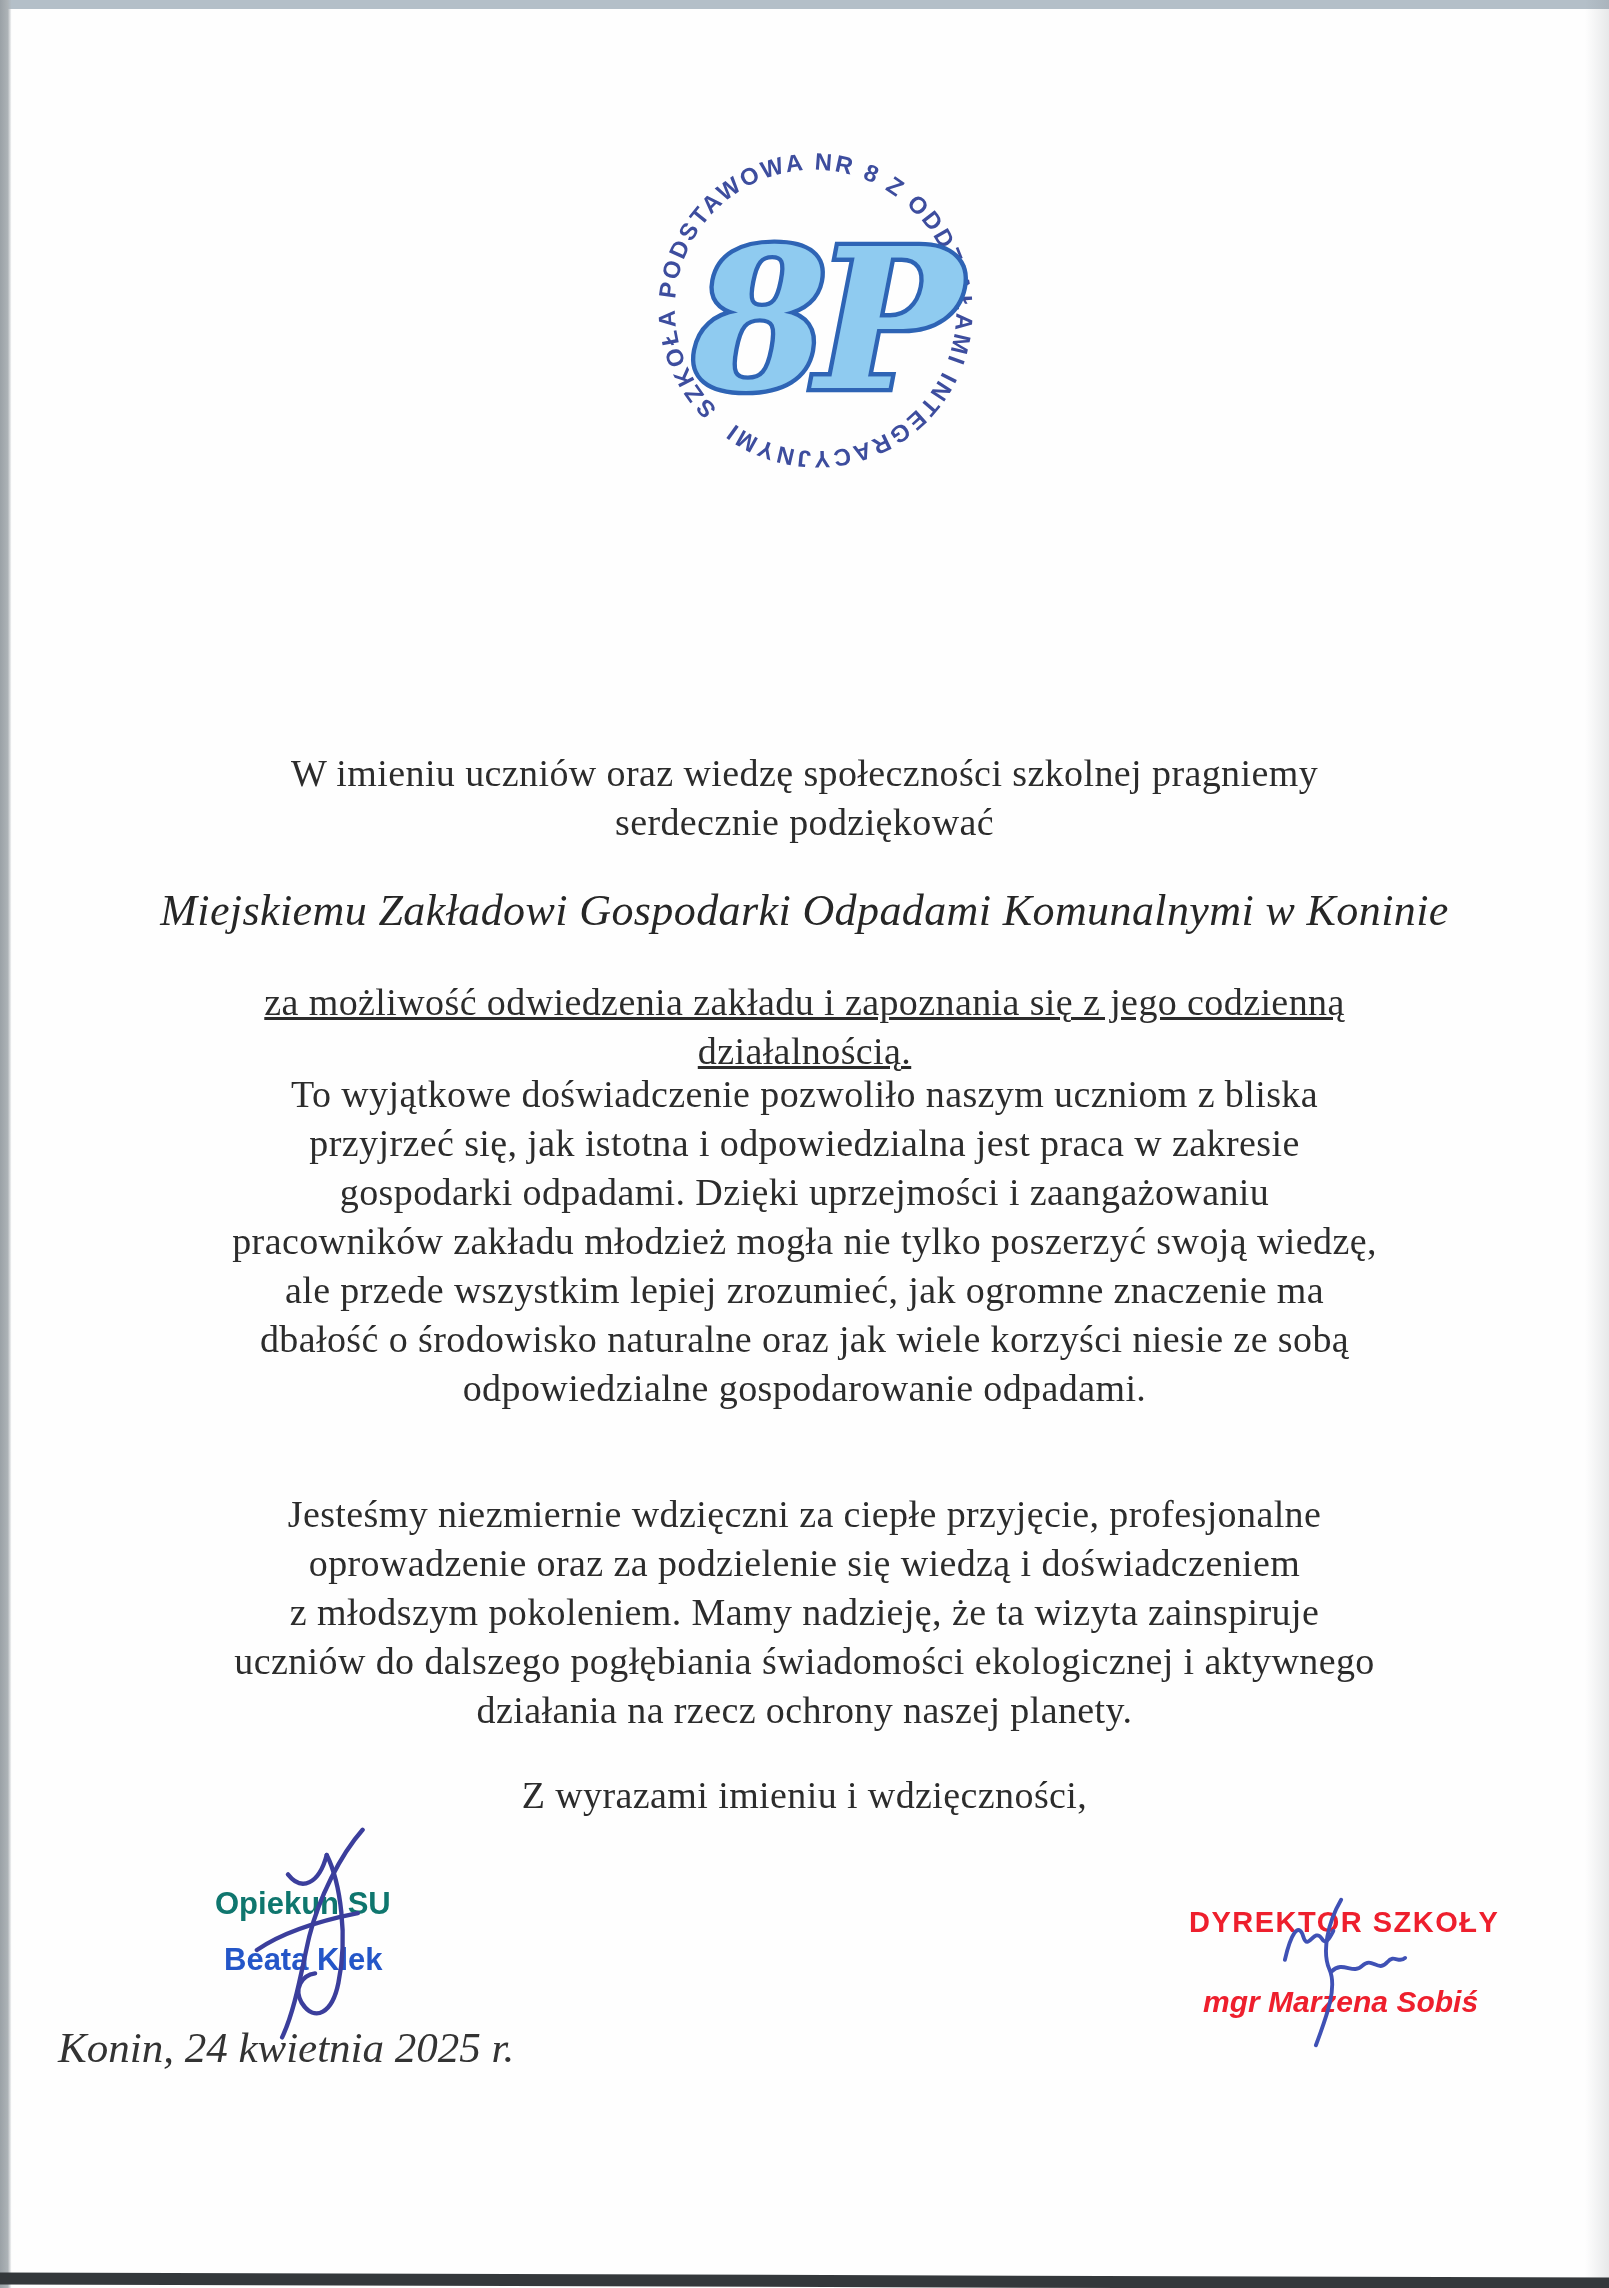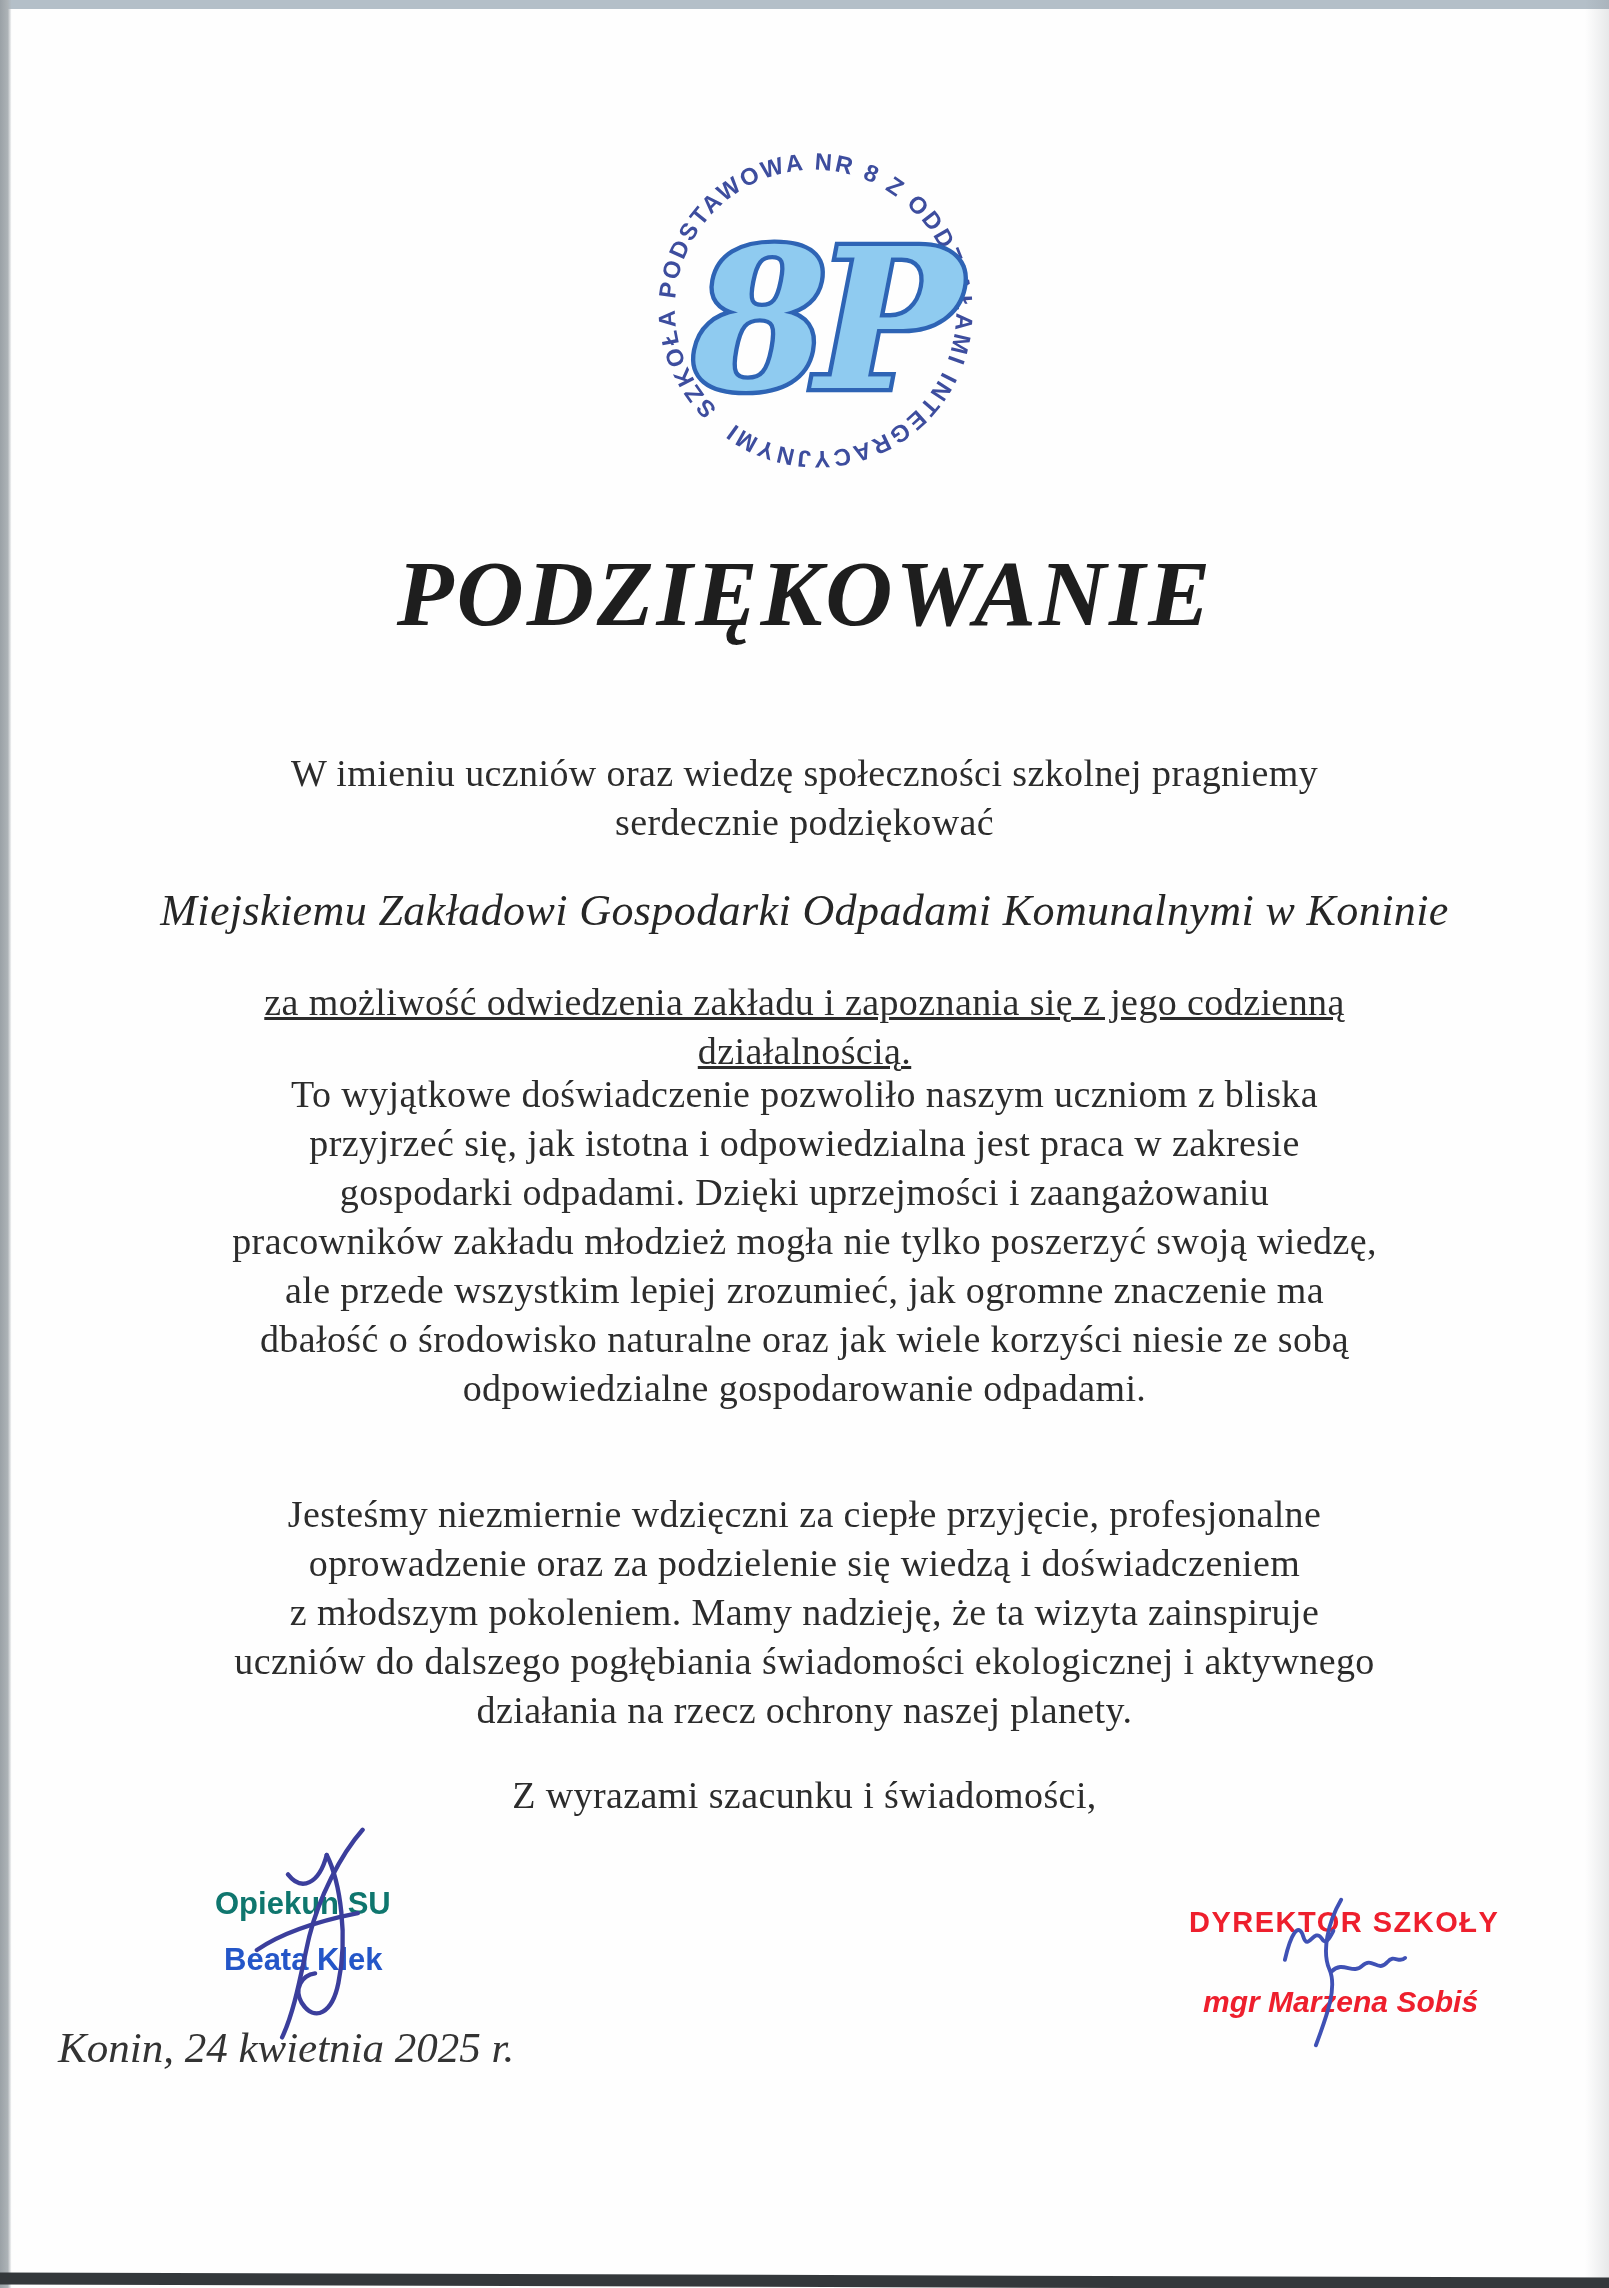--- a/index.html
+++ b/index.html
@@ -72,40 +72,39 @@
       <defs>
         <path id="ringPath" d="M 88.9 291.1 A 143 143 0 1 1 291.1 88.9 A 143 143 0 1 1 88.9 291.1" fill="none"></path>
       </defs>
       <text class="logo-ring" font-size="24.5" letter-spacing="2.6" fill="#3D4D9E">
         <textPath href="#ringPath" xlink:href="#ringPath">SZKOŁA PODSTAWOWA NR 8 Z ODDZIAŁAMI INTEGRACYJNYMI W KONINIE  •</textPath>
       </text>
       <text x="196" y="270" text-anchor="middle" font-family="DejaVu Serif, serif" font-style="italic" font-weight="bold" font-size="200" letter-spacing="-12" fill="#8FCBF0" stroke="#2E64B5" stroke-width="9" paint-order="stroke">8P</text>
     </svg>
   </div>
 
-  <div class="doc-title">PODZIĘKOWANIE</div>
 
   <div class="body-block intro">W imieniu uczniów oraz wiedzę społeczności szkolnej pragniemy
 serdecznie podziękować</div>
   <div class="body-block recipient">Miejskiemu Zakładowi Gospodarki Odpadami Komunalnymi w Koninie</div>
   <div class="body-block reason">za możliwość odwiedzenia zakładu i zapoznania się z jego codzienną
 działalnością.</div>
   <div class="body-block para1">To wyjątkowe doświadczenie pozwoliło naszym uczniom z bliska
 przyjrzeć się, jak istotna i odpowiedzialna jest praca w zakresie
 gospodarki odpadami. Dzięki uprzejmości i zaangażowaniu
 pracowników zakładu młodzież mogła nie tylko poszerzyć swoją wiedzę,
 ale przede wszystkim lepiej zrozumieć, jak ogromne znaczenie ma
 dbałość o środowisko naturalne oraz jak wiele korzyści niesie ze sobą
 odpowiedzialne gospodarowanie odpadami.</div>
   <div class="body-block para2">Jesteśmy niezmiernie wdzięczni za ciepłe przyjęcie, profesjonalne
 oprowadzenie oraz za podzielenie się wiedzą i doświadczeniem
 z młodszym pokoleniem. Mamy nadzieję, że ta wizyta zainspiruje
 uczniów do dalszego pogłębiania świadomości ekologicznej i aktywnego
 działania na rzecz ochrony naszej planety.</div>
-  <div class="body-block closing">Z wyrazami szacunku i świadomości,</div>
+  <div class="body-block closing">Z wyrazami imieniu i wdzięczności,</div>
 
   <div class="sig-label sig-left-role">Opiekun SU</div>
   <div class="sig-label sig-left-name">Beata Klek</div>
   <svg class="ink" style="left:245px;top:1822px;" width="146" height="228" viewBox="0 0 150 235">
     <g fill="none" stroke="#3B3E9C" stroke-width="4.5" stroke-linecap="round">
       <path d="M121 8 C 98 34, 76 78, 66 118 C 58 152, 52 192, 38 222"></path>
       <path d="M44 54 C 58 72, 76 64, 84 34"></path>
       <path d="M12 132 C 44 110, 86 100, 116 94"></path>
       <path d="M84 34 C 98 62, 106 118, 96 166 C 90 196, 72 208, 58 186 C 50 172, 58 158, 72 156"></path>
     </g>

